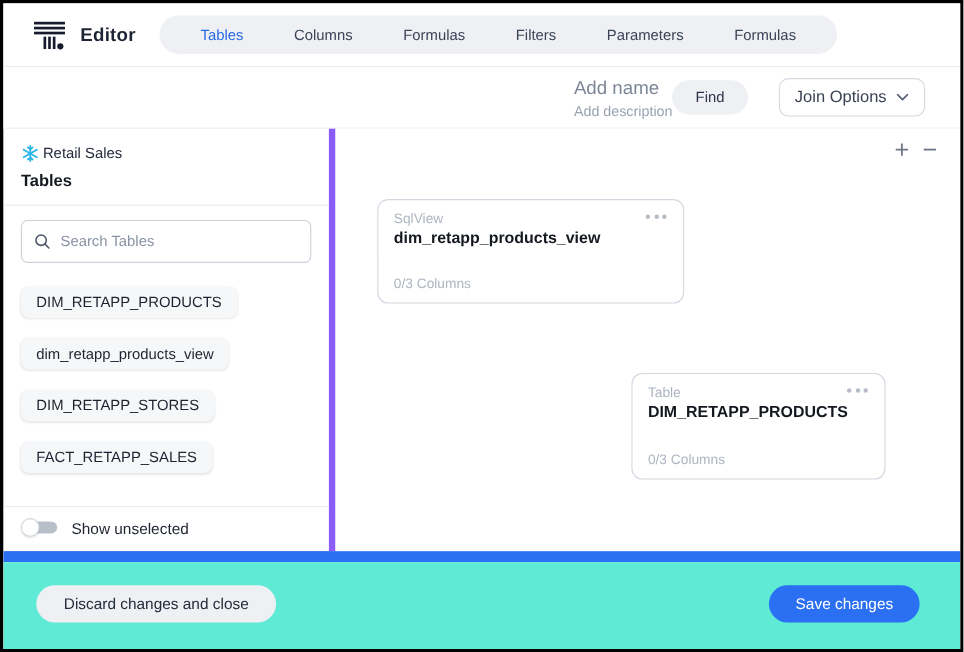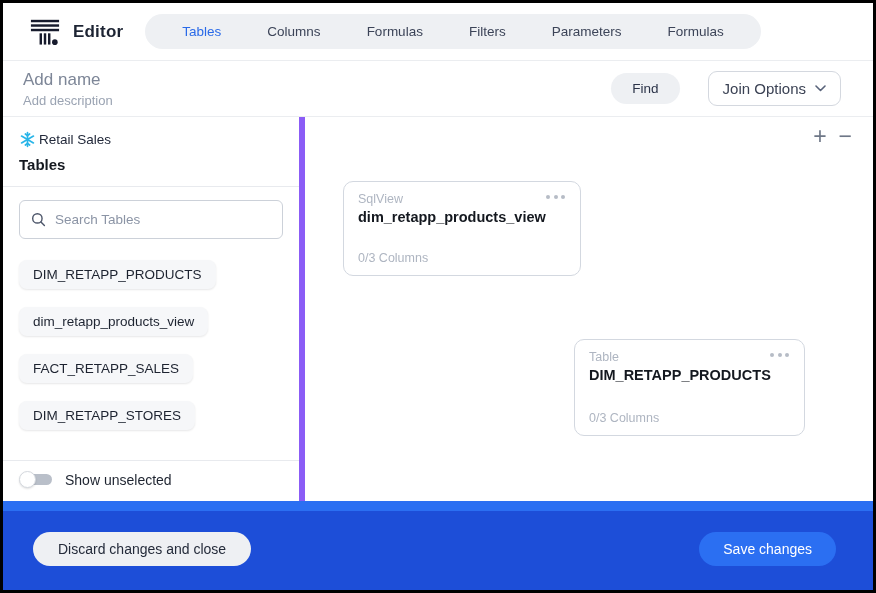--- a/index.html
+++ b/index.html
@@ -34,21 +34,21 @@
   }
   .tab {
     font-size:13.5px; color:#3c4458;
     padding:0 23px; cursor:pointer; white-space:nowrap;
   }
   .tab.active { color:#2a6ae8; }
 
   
   .subheader {
     height:56px; flex:0 0 56px;
-    display:flex; align-items:center; justify-content:space-between;
+    display:flex; align-items:center; justify-content:flex-end;
     padding:0 32px 0 20px;
     border-bottom:1px solid #ebedf0;
     background:#fff;
   }
   .name-block { display:flex; flex-direction:column; gap:3px; }
   .add-name { font-size:17px; color:#7d8697; }
   .add-desc { font-size:13px; color:#9aa3b2; }
   .subheader-actions { display:flex; align-items:center; gap:28px; }
   .find-btn {
     background:#eef0f3; border:none; border-radius:16px;
@@ -120,38 +120,38 @@
 
   .node-card {
     position:absolute;
     background:#fff;
     border:1.5px solid #d3d8e0;
     border-radius:10px;
     padding:10px 14px;
     display:flex; flex-direction:column;
     cursor:pointer;
   }
-  .node-card.card-0 { left:38px;  top:64px;  width:238px; height:95px; }
+  .node-card.card-0 { left:38px;  top:64px;  width:279px; height:95px; }
   .node-card.card-1 { left:269px; top:222px; width:231px; height:97px; }
   .node-type { font-size:12.5px; color:#aeb5c1; margin-bottom:3px; }
   .node-title { font-size:14.5px; font-weight:700; color:#14181f; white-space:nowrap; }
   .node-cols { margin-top:auto; font-size:12.5px; color:#aeb5c1; }
   .node-menu {
     position:absolute; top:11px; right:13px;
     display:flex; gap:3.5px; cursor:pointer; padding:2px;
   }
   .node-menu i { width:4px; height:4px; border-radius:50%; background:#b6bcc6; }
 
   
   .accent-bar { height:10px; flex:0 0 10px; background:#2b6ff2; }
   .footer {
     height:79px; flex:0 0 79px;
     display:flex; align-items:center; justify-content:space-between;
     padding:8px 37px 12px 30px;
-    background:#1d4ed8;
+    background:#5eead4;
   }
   .discard-btn {
     background:#eef0f3; border:none; border-radius:17px;
     padding:9px 25px; font-size:14px; color:#242b3a;
     font-family:inherit; cursor:pointer;
   }
   .save-btn {
     background:#2b6ff2; border:none; border-radius:17px;
     padding:9px 24px; font-size:14px; color:#fff;
     font-family:inherit; cursor:pointer;
@@ -227,22 +227,22 @@
           <svg width="15" height="15" viewBox="0 0 16 16" fill="none" stroke="#4c5569" stroke-width="1.5" stroke-linecap="round">
             <circle cx="6.8" cy="6.8" r="5"></circle>
             <line x1="10.6" y1="10.6" x2="14.3" y2="14.3"></line>
           </svg>
         </span>
         <input type="text" placeholder="Search Tables" style="">
       </div>
       <div class="table-list">
         <div class="table-item">DIM_RETAPP_PRODUCTS</div>
         <div class="table-item">dim_retapp_products_view</div>
+        <div class="table-item">DIM_RETAPP_STORES</div>
         <div class="table-item">FACT_RETAPP_SALES</div>
-        <div class="table-item">DIM_RETAPP_STORES</div>
       </div>
       <div class="sidebar-spacer"></div>
       <div class="divider"></div>
       <div class="toggle-row">
         <span class="toggle">
           <span class="toggle-track"></span>
           <span class="toggle-knob"></span>
         </span>
         <span class="toggle-label">Show unselected</span>
       </div>

